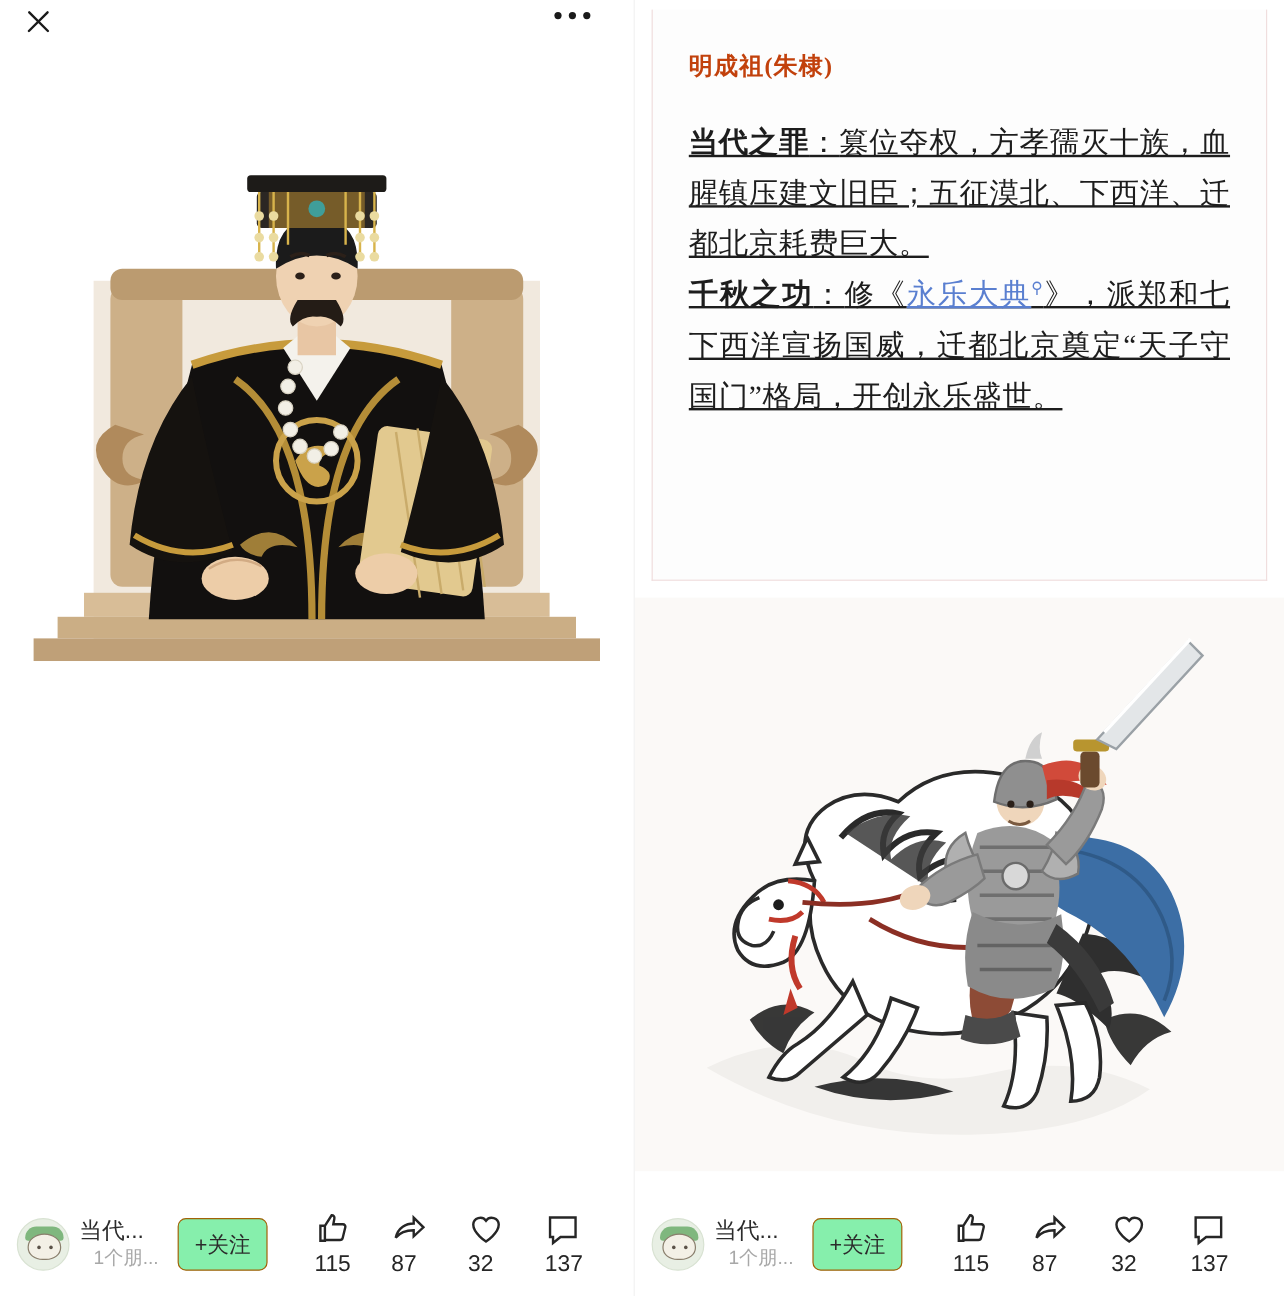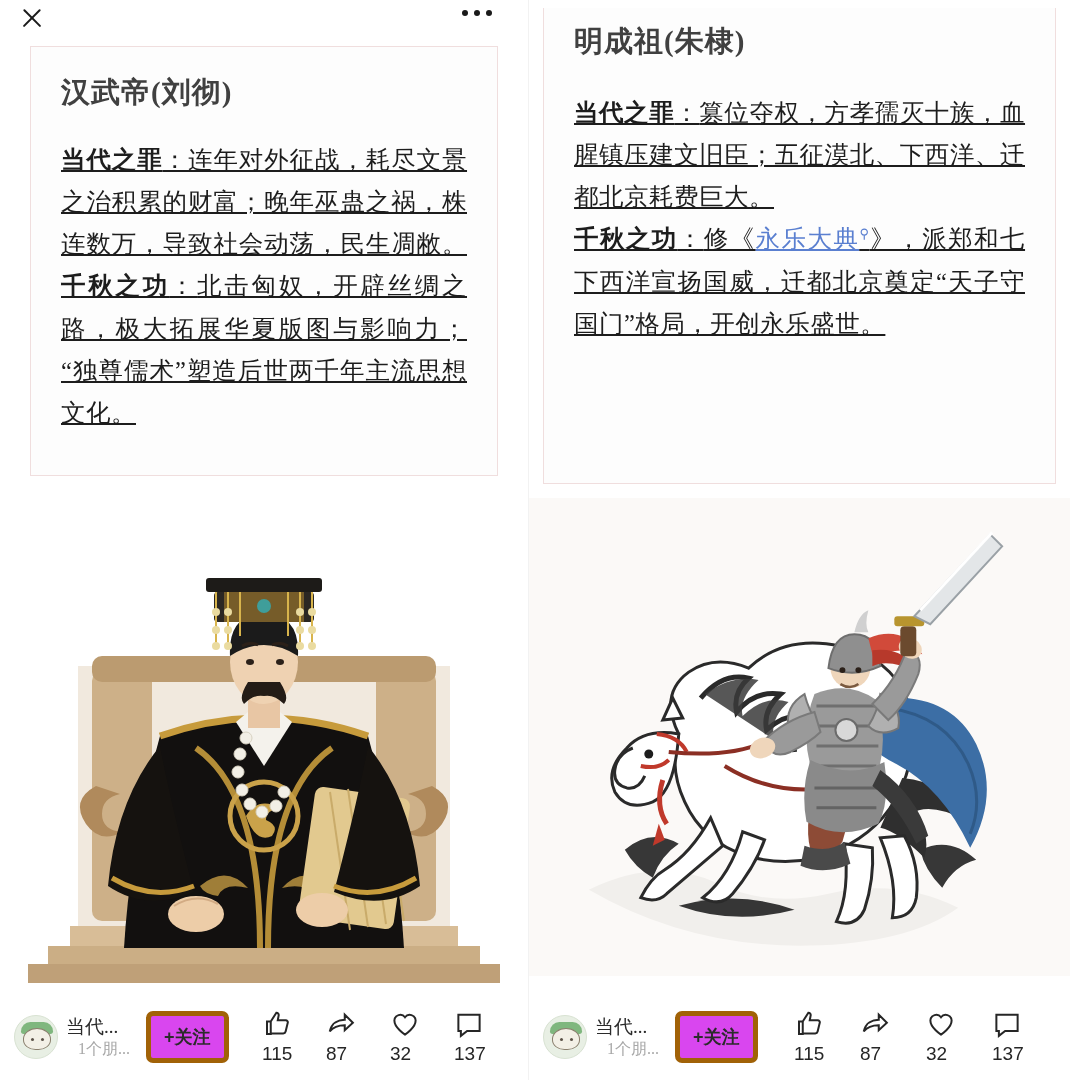--- a/index.html
+++ b/index.html
@@ -73,24 +73,25 @@
   }
   .pane.right .text-card {
     margin: 0 14px 0 14px;
     min-height: 476px;
     border-top: none;
     padding-top: 14px;
   }
   .card-title {
     font-family: "Liberation Serif", serif;
     font-weight: bold;
-    font-size: 29px;
-    color: #404040;
+    font-size: 20px;
+    color: #c2410c;
     letter-spacing: 1px;
     margin-bottom: 26px;
+    margin-top: 20px;
   }
   .pane.right .card-title { margin-bottom: 30px; }
 
   .card-body {
     font-family: "Liberation Serif", serif;
     font-size: 24.5px;
     line-height: 1.72;
     color: #1d1d1d;
     text-align: justify;
     letter-spacing: .5px;
@@ -156,51 +157,49 @@
     background: #5b5248; border-radius: 50%;
   }
   .avatar .eye.l { left: 16px; }
   .avatar .eye.r { left: 26px; }
 
   .author {
     display: flex; flex-direction: column;
     justify-content: center;
     line-height: 1.25;
     min-width: 0;
-    font-family: Liberation Serif, serif;
   }
   .author .name {
     font-size: 19px;
     color: #2b2b2b;
     white-space: nowrap;
     overflow: hidden;
     max-width: 96px;
     text-overflow: ellipsis;
   }
   .author .sub {
     font-size: 16px;
     color: #a8a8a8;
     white-space: nowrap;
     overflow: hidden;
     max-width: 96px;
     text-overflow: ellipsis;
     margin-left: 12px;
   }
   .follow-btn {
     margin-left: 8px;
-    border: 5px solid #a16207;
+    border: 1px solid #a16207;
     border-radius: 7px;
-    background: #d946ef;
+    background: #86efac;
     color: #2b2b2b;
     font-size: 18px;
     padding: 9px 13px;
     white-space: nowrap;
     cursor: pointer;
     flex: 0 0 auto;
-    font-weight: bold;
   }
   .actions {
     margin-left: auto;
     display: flex;
     align-items: center;
     gap: 0;
   }
   .pane.left .actions { gap: 20px; padding-right: 18px; }
   .pane.right .actions { gap: 22px; padding-right: 22px; }
 
@@ -231,26 +230,20 @@
 
     <div class="topbar">
       <div class="close-icon"></div>
       <div class="more-icon">
         <i></i>
           <i></i>
           <i></i>
       </div>
     </div>
 
-    <div class="text-card">
-      <div class="card-title">汉武帝(刘彻)</div>
-      <div class="card-body">
-        <b>当代之罪</b><span>：</span><span>连年对外征战，耗尽文景之治积累的财富；晚年巫蛊之祸，株连数万，导致社会动荡，民生凋敝。 </span><b>千秋之功</b><span>：</span><span>北击匈奴，开辟丝绸之路，极大拓展华夏版图与影响力；“独尊儒术”塑造后世两千年主流思想文化。</span>
-      </div>
-    </div>
 
     <div class="illus">
       <svg viewBox="0 0 528 497" preserveAspectRatio="xMidYMid meet">
         <rect x="0" y="0" width="528" height="497" fill="#ffffff"></rect>
 
         <g>
           <rect x="78" y="180" width="372" height="300" fill="#c8a97a" opacity="0.25"></rect>
           <rect x="92" y="185" width="60" height="250" rx="10" fill="#cdb088"></rect>
           <rect x="376" y="185" width="60" height="250" rx="10" fill="#cdb088"></rect>
           <rect x="92" y="170" width="344" height="26" rx="10" fill="#bb9b70"></rect>

